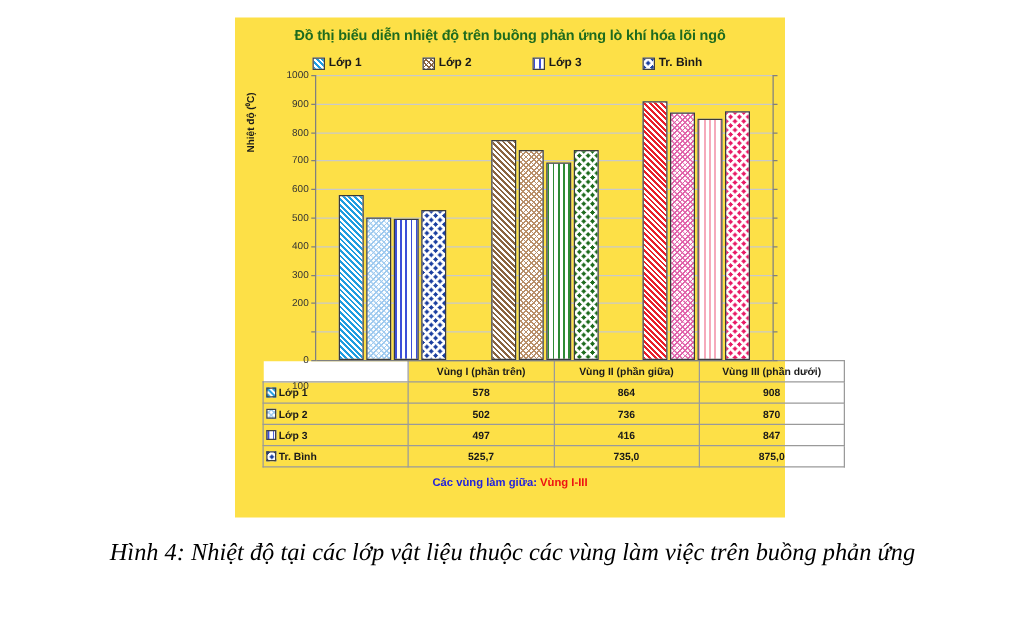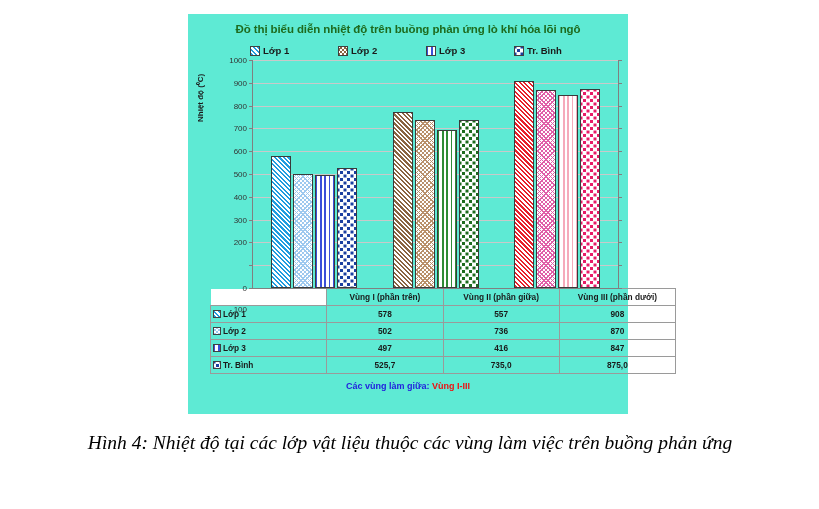--- a/index.html
+++ b/index.html
@@ -5,21 +5,21 @@
   html,body{margin:0;padding:0;}
   body{
     width:819px;height:509px;background:#ffffff;overflow:hidden;
     font-family:"Liberation Sans", sans-serif;
     -webkit-font-smoothing:antialiased;
   }
 
   
   #chart-card{
     position:absolute;left:188px;top:14px;width:440px;height:400px;
-    background:#5eead4;
+    background:#fde047;
   }
 
   #chart-title{
     text-align:center;
     font-size:11.5px;font-weight:bold;color:#1e6b1e;
     line-height:15px;letter-spacing:-0.1px;
     padding:8px 28px 0 28px;
   }
 
   
@@ -233,21 +233,21 @@
     <tbody id="table-body">
         <tr>
           <td class="corner"></td>
           <td>Vùng I (phần trên)</td>
           <td>Vùng II (phần giữa)</td>
           <td>Vùng III (phần dưới)</td>
         </tr>
         <tr>
           <td class="rowhead"><span class="tswatch p-diag" style="--c: #1f9de0;"></span>Lớp 1</td>
           <td>578</td>
-          <td>557</td>
+          <td>864</td>
           <td>908</td>
         </tr>
         <tr>
           <td class="rowhead"><span class="tswatch p-check" style="--c: #9dc9ef;"></span>Lớp 2</td>
           <td>502</td>
           <td>736</td>
           <td>870</td>
         </tr>
         <tr>
           <td class="rowhead"><span class="tswatch p-vert" style="--c: #3b4fd8;"></span>Lớp 3</td>

